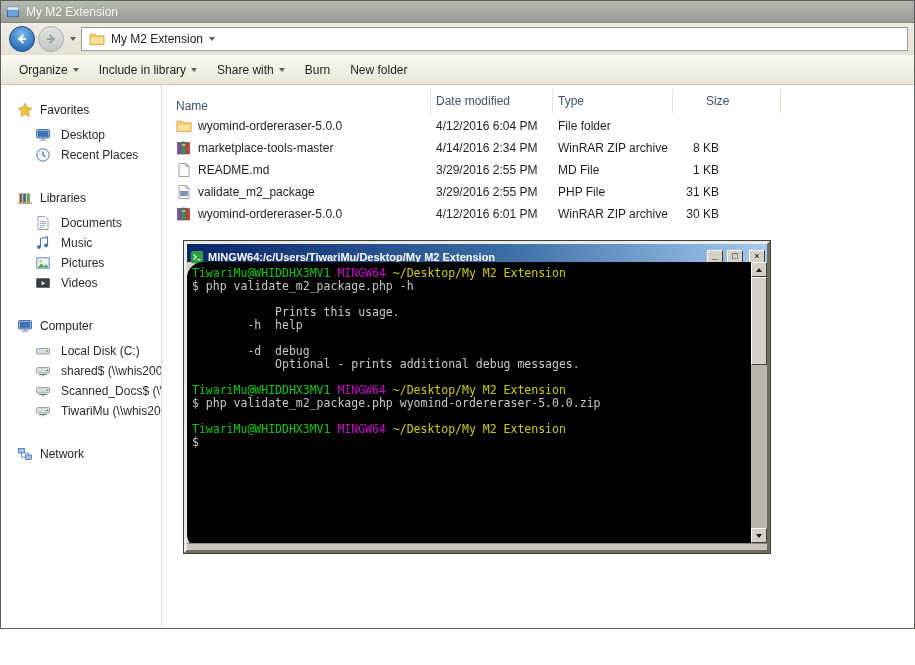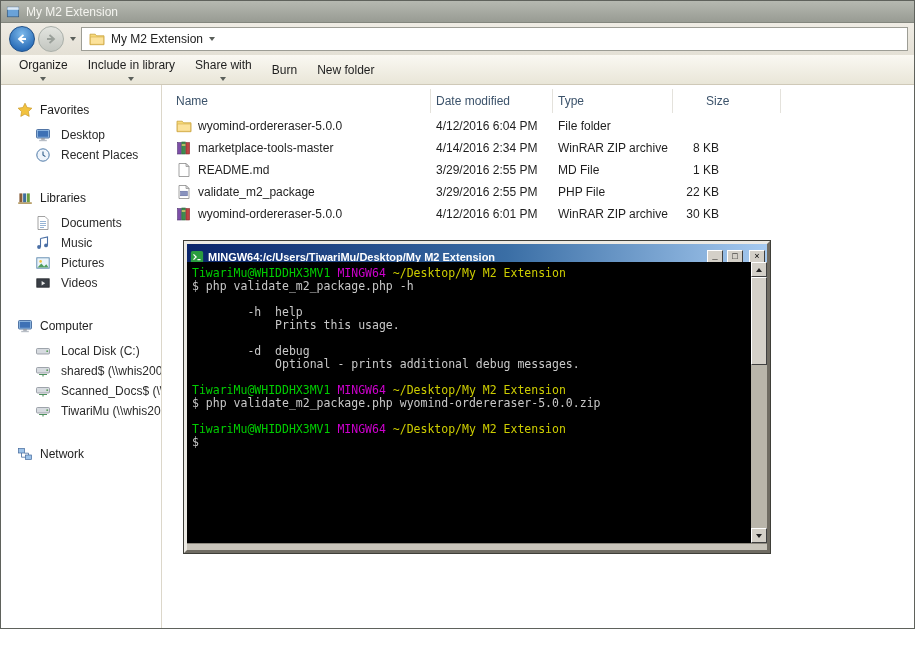--- a/index.html
+++ b/index.html
@@ -60,21 +60,21 @@
 
   
   .cmdbar {
     position: absolute; left: 0; top: 54px; right: 0; height: 30px;
     background: linear-gradient(#faf8f2, #ecead d 90%, #e9e6d8);
     background: linear-gradient(#faf8f2, #e9e6d8);
     border-bottom: 1px solid #cfc9b8;
     display: flex; align-items: center; padding-left: 8px;
     color: #1e1e1e;
   }
-  .cmd-item { display: flex; align-items: center; gap: 5px; padding: 4px 10px; flex-direction: column; }
+  .cmd-item { display: flex; align-items: center; gap: 5px; padding: 4px 10px; }
 
   
   .sidebar {
     position: absolute; left: 0; top: 84px; bottom: 0; width: 161px;
     background: #fff; border-right: 1px solid #dcd7ca;
     padding-top: 14px; overflow: hidden;
   }
   .section { margin-bottom: 22px; }
   .section-header {
     height: 22px; display: flex; align-items: center; gap: 7px;
@@ -90,21 +90,21 @@
   
   .files { position: absolute; left: 161px; top: 84px; right: 0; bottom: 0; background: #fff; }
   .header-row {
     position: absolute; left: 0; top: 4px; right: 0; height: 24px;
     display: flex; color: #3c536b;
   }
   .hcol {
     display: flex; align-items: center; padding-left: 5px;
     border-right: 1px solid #e4e2dc; height: 100%;
   }
-  .hcol.c-name { width: 269px; padding-left: 14px; }
+  .hcol.c-name { width: 269px; padding-left: 14px; align-items: flex-end; }
   .hcol.c-date { width: 122px; }
   .hcol.c-type { width: 120px; }
   .hcol.c-size { width: 80px; margin-left: 28px; }
   .rows { position: absolute; left: 0; top: 30px; right: 0; }
   .row { height: 22px; display: flex; align-items: center; }
   .cell { overflow: hidden; white-space: nowrap; }
   .cell.c-name { width: 269px; padding-left: 14px; display: flex; align-items: center; gap: 6px; }
   .cell.c-date { width: 122px; padding-left: 5px; }
   .cell.c-type { width: 120px; padding-left: 5px; }
   .cell.c-size { width: 80px; padding-right: 34px; text-align: right; }
@@ -128,21 +128,21 @@
   }
   .term-btn {
     width: 16px; height: 14px; flex: 0 0 auto;
     background: #d4d0c8;
     border: 1px solid; border-color: #ffffff #404040 #404040 #ffffff;
     font-family: "Liberation Mono", monospace;
     font-size: 9px; line-height: 11px; text-align: center; color: #000;
     padding: 0;
   }
   .term-btn.close { margin-left: 2px; }
-  .term-client { position: relative; height: calc(100% - 18px); background: #000; }
+  .term-client { position: relative; height: calc(100% - 18px); background: #000; border-radius: 16px; }
   .term-text {
     position: absolute; left: 0; top: 0; right: 16px; bottom: 7px;
     padding: 5px 2px 0 5px; overflow: hidden;
   }
   .term-line {
     font-family: "DejaVu Sans Mono", monospace;
     font-size: 11.5px; line-height: 13px; min-height: 13px;
     white-space: pre; color: #c8c8c8;
   }
   .seg-green { color: #00CD00; }
@@ -474,21 +474,21 @@
 
       <div class="row">
         <div class="cell c-name">
           <svg class="icon16">
               <use href="#i-php"></use>
             </svg>
           <span>validate_m2_package</span>
         </div>
         <div class="cell c-date">3/29/2016 2:55 PM</div>
         <div class="cell c-type">PHP File</div>
-        <div class="cell c-size">22 KB</div>
+        <div class="cell c-size">31 KB</div>
       </div>
 
       <div class="row">
         <div class="cell c-name">
           <svg class="icon16">
               <use href="#i-zip"></use>
             </svg>
           <span>wyomind-ordereraser-5.0.0</span>
         </div>
         <div class="cell c-date">4/12/2016 6:01 PM</div>
@@ -507,22 +507,22 @@
       <span class="term-title">MINGW64:/c/Users/TiwariMu/Desktop/My M2 Extension</span>
       <button class="term-btn">_</button>
       <button class="term-btn">□</button>
       <button class="term-btn close">×</button>
     </div>
     <div class="term-client">
       <div class="term-text">
         <div class="term-line"><span class="seg-green">TiwariMu@WHIDDHX3MV1 </span><span class="seg-magenta">MINGW64 </span><span class="seg-yellow">~/Desktop/My M2 Extension</span></div>
         <div class="term-line"><span class="seg-text">$ php validate_m2_package.php -h</span></div>
         <div class="term-line"></div>
+        <div class="term-line"><span class="seg-text">            Prints this usage.</span></div>
         <div class="term-line"><span class="seg-text">        -h  help</span></div>
-        <div class="term-line"><span class="seg-text">            Prints this usage.</span></div>
         <div class="term-line"></div>
         <div class="term-line"><span class="seg-text">        -d  debug</span></div>
         <div class="term-line"><span class="seg-text">            Optional - prints additional debug messages.</span></div>
         <div class="term-line"></div>
         <div class="term-line"><span class="seg-green">TiwariMu@WHIDDHX3MV1 </span><span class="seg-magenta">MINGW64 </span><span class="seg-yellow">~/Desktop/My M2 Extension</span></div>
         <div class="term-line"><span class="seg-text">$ php validate_m2_package.php wyomind-ordereraser-5.0.0.zip</span></div>
         <div class="term-line"></div>
         <div class="term-line"><span class="seg-green">TiwariMu@WHIDDHX3MV1 </span><span class="seg-magenta">MINGW64 </span><span class="seg-yellow">~/Desktop/My M2 Extension</span></div>
         <div class="term-line"><span class="seg-text">$</span></div>
       </div>

